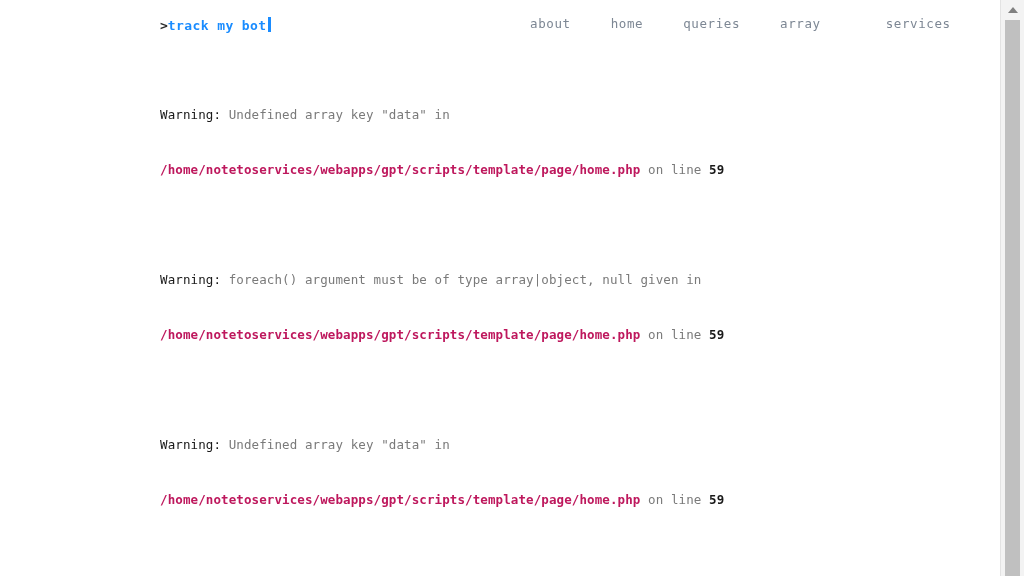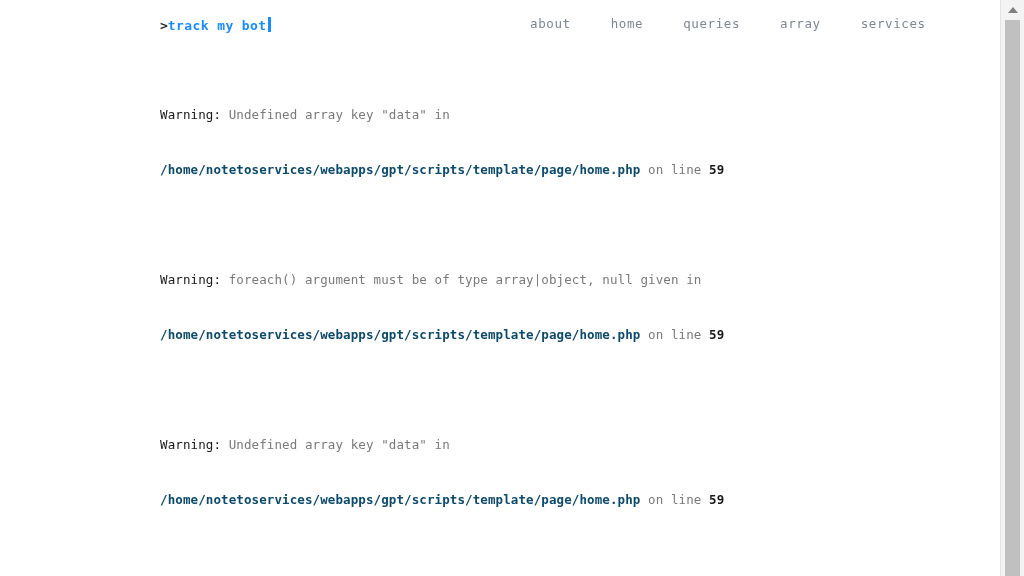--- a/index.html
+++ b/index.html
@@ -80,21 +80,21 @@
   .nav-item {
     color: #7d8794;
     font-size: 12.5px;
     line-height: 15px;
     letter-spacing: 0.6px;
     white-space: pre;
     text-decoration: none;
     cursor: pointer;
     margin-right: 40px;
   }
-  .nav-item:last-child { margin-right: 0; }
+  .nav-item:last-child { margin-right: 0; margin-left: 25px; }
 
   
   #warnings {
     position: absolute;
     left: 160px;
     top: 68px;
     width: 820px;
   }
   .warning-block {
     margin-bottom: 17px;
@@ -107,21 +107,21 @@
     letter-spacing: 0.1px;
   }
   .w-label {
     color: #1a1a1a;
     font-weight: normal;
   }
   .w-message {
     color: #7a7a7a;
   }
   .w-path {
-    color: #0c4a6e;
+    color: #be185d;
     font-weight: bold;
   }
   .w-online {
     color: #7a7a7a;
   }
   .w-lineno {
     color: #1a1a1a;
     font-weight: bold;
   }
 

